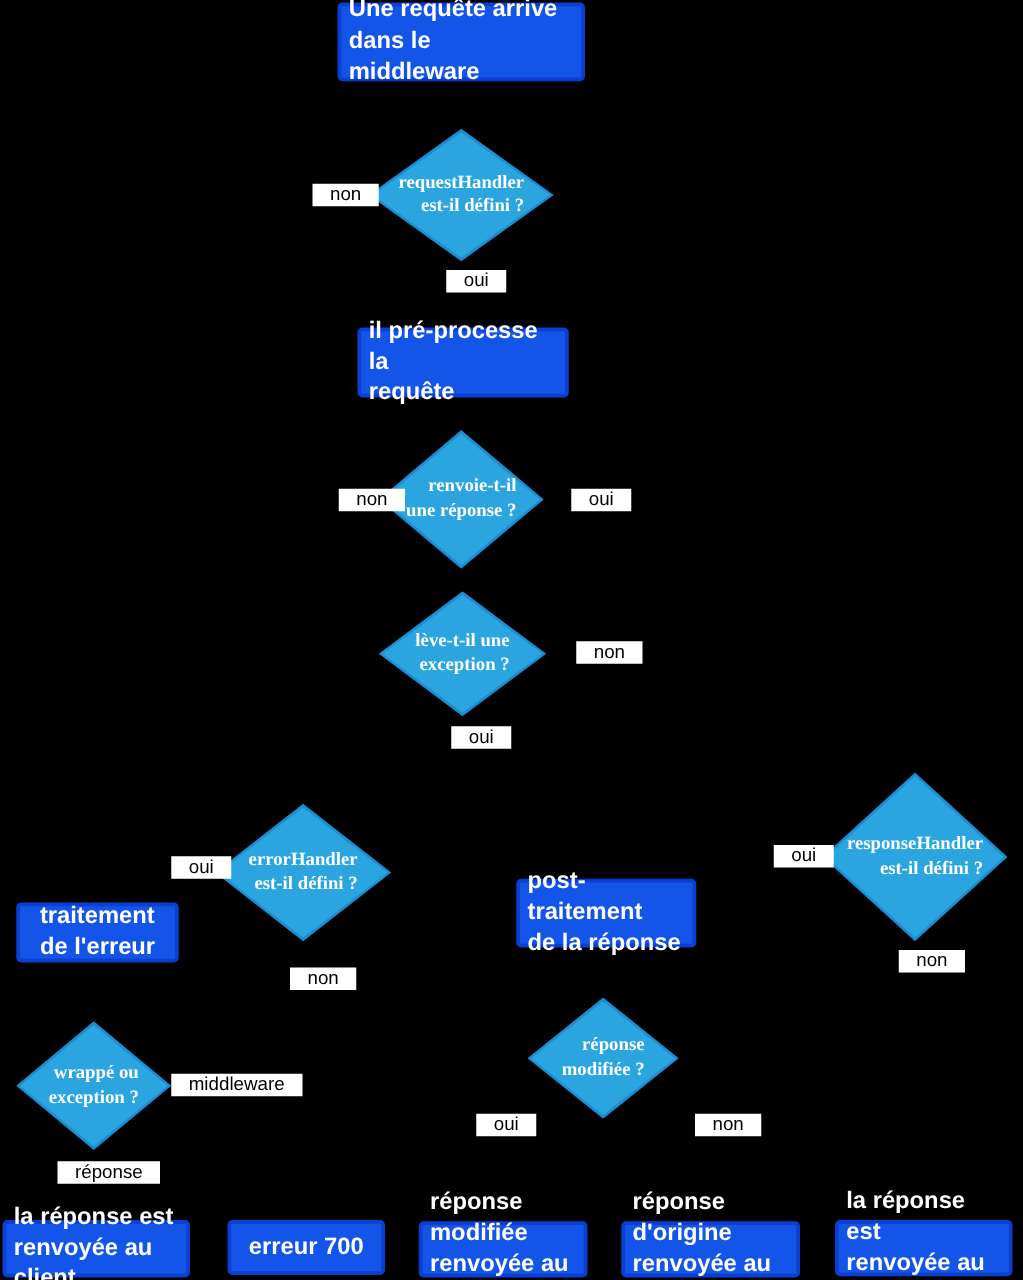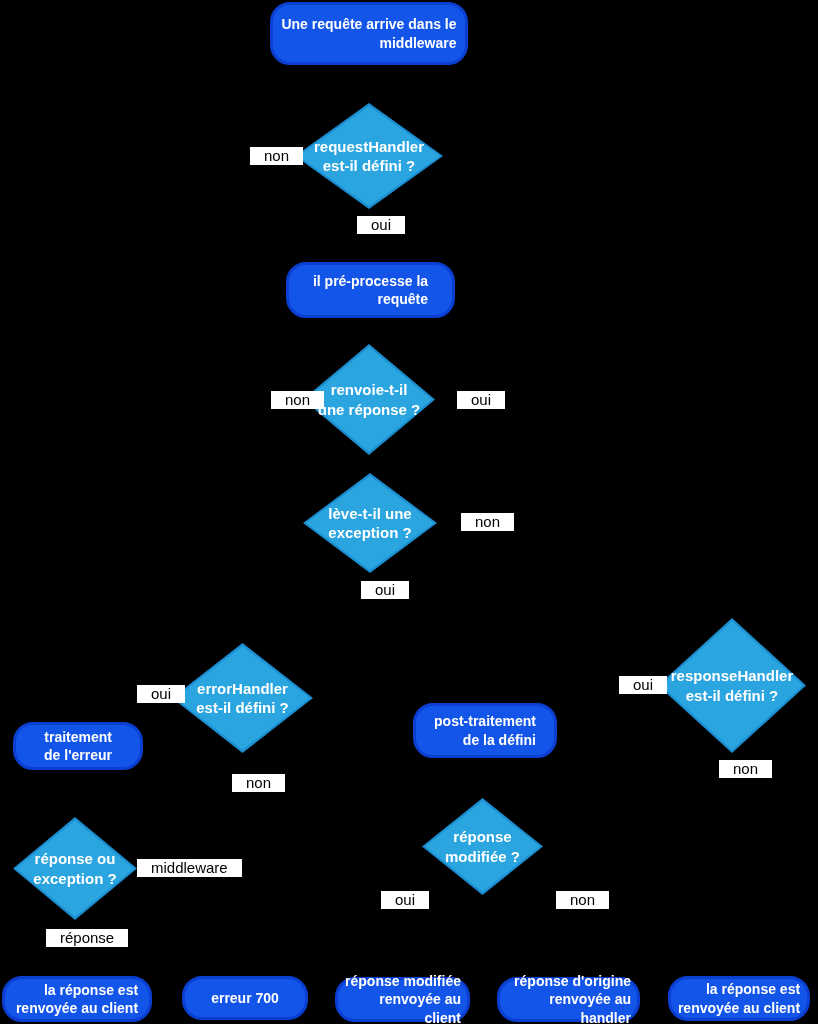--- a/index.html
+++ b/index.html
@@ -4,42 +4,42 @@
 <style>
   html,body{margin:0;padding:0;background:#000;}
   body{font-family:"Liberation Sans",sans-serif;}
   .canvas{position:relative;width:818px;height:1024px;background:var(--background,#000);overflow:hidden;}
 
   
   .process{
     position:absolute;box-sizing:border-box;
     background:var(--process_fill);
     border:3px solid var(--process_border);
-    border-radius:20px;
+    border-radius:4px;
     display:flex;align-items:center;justify-content:center;
-    color:var(--node_text);font-weight:bold;font-size:14px;line-height:1.3;
-    text-align:right;white-space:pre-line;padding:2px 6px;
+    color:var(--node_text);font-weight:bold;font-size:19px;line-height:1.3;
+    text-align:left;white-space:pre-line;padding:2px 6px;
   }
 
   
   .decision{
     position:absolute;display:flex;align-items:center;justify-content:center;
   }
   .d-outer{
     position:absolute;inset:0;background:var(--decision_border);
     clip-path:polygon(50% 0,100% 50%,50% 100%,0 50%);
   }
   .d-inner{
     position:absolute;inset:3px;background:var(--decision_fill);
     clip-path:polygon(50% 0,100% 50%,50% 100%,0 50%);
   }
   .d-label{
     position:relative;z-index:1;
     color:var(--node_text);font-weight:bold;font-size:15px;line-height:1.3;
-    text-align:center;white-space:pre-line;
+    text-align:right;white-space:pre-line;font-family:Liberation Serif, serif;
   }
 
   
   .chip{
     position:absolute;background:var(--label_bg);color:var(--label_text);
     font-size:15px;line-height:18px;padding:0 14px;font-weight:500;
   }
 </style>
 </head>
 <body>
@@ -50,21 +50,21 @@
 middleware</div>
 
   <div class="process" style="left:286px;top:262px;width:169px;height:56px">il pré-processe la
 requête</div>
 
 
   <div class="process" style="left:13px;top:722px;width:130px;height:48px">traitement
 de l'erreur</div>
 
   <div class="process" style="left:413px;top:703px;width:144px;height:55px">post-traitement
-de la défini</div>
+de la réponse</div>
 
   <div class="process" style="left:2px;top:976px;width:150px;height:46px">la réponse est
 renvoyée au client</div>
 
   <div class="process" style="left:182px;top:976px;width:126px;height:44px">erreur 700</div>
 
   <div class="process" style="left:335px;top:977px;width:135px;height:45px">réponse modifiée
 renvoyée au client</div>
 
   <div class="process" style="left:497px;top:977px;width:143px;height:45px">réponse d'origine
@@ -110,21 +110,21 @@
         <div class="d-inner"></div>
       </div>
     <div class="d-label">responseHandler
 est-il défini ?</div>
   </div>
 
   <div class="decision" style="left:13px;top:817px;width:124px;height:103px">
     <div class="d-outer">
         <div class="d-inner"></div>
       </div>
-    <div class="d-label">réponse ou
+    <div class="d-label">wrappé ou
 exception ?</div>
   </div>
 
   <div class="decision" style="left:422px;top:798px;width:121px;height:97px">
     <div class="d-outer">
         <div class="d-inner"></div>
       </div>
     <div class="d-label">réponse
 modifiée ?</div>
   </div>

